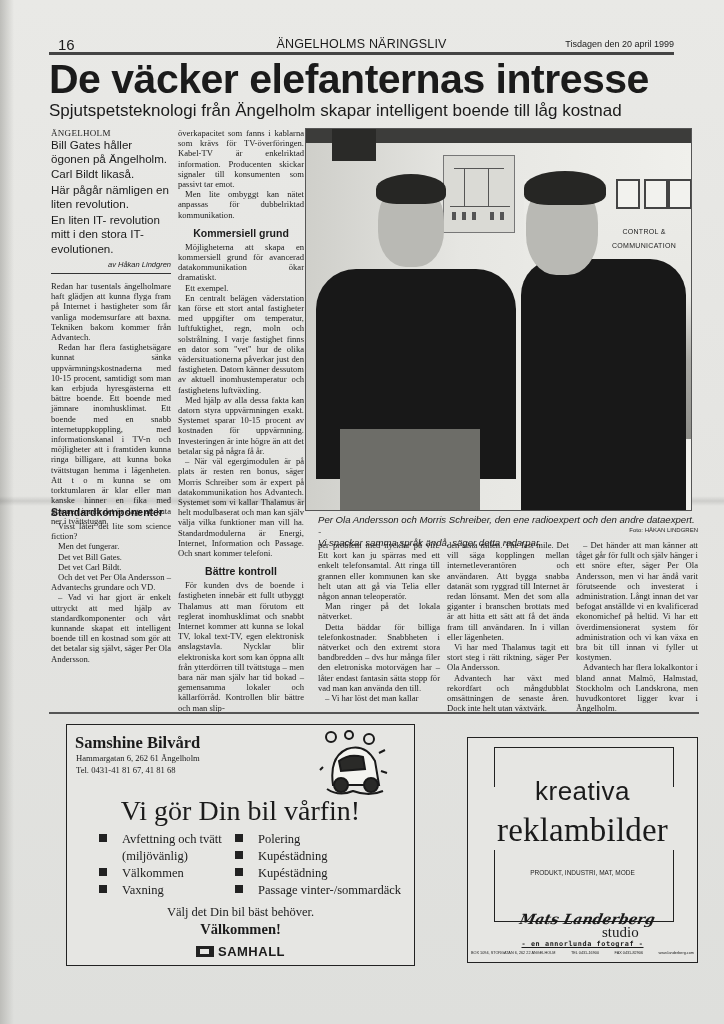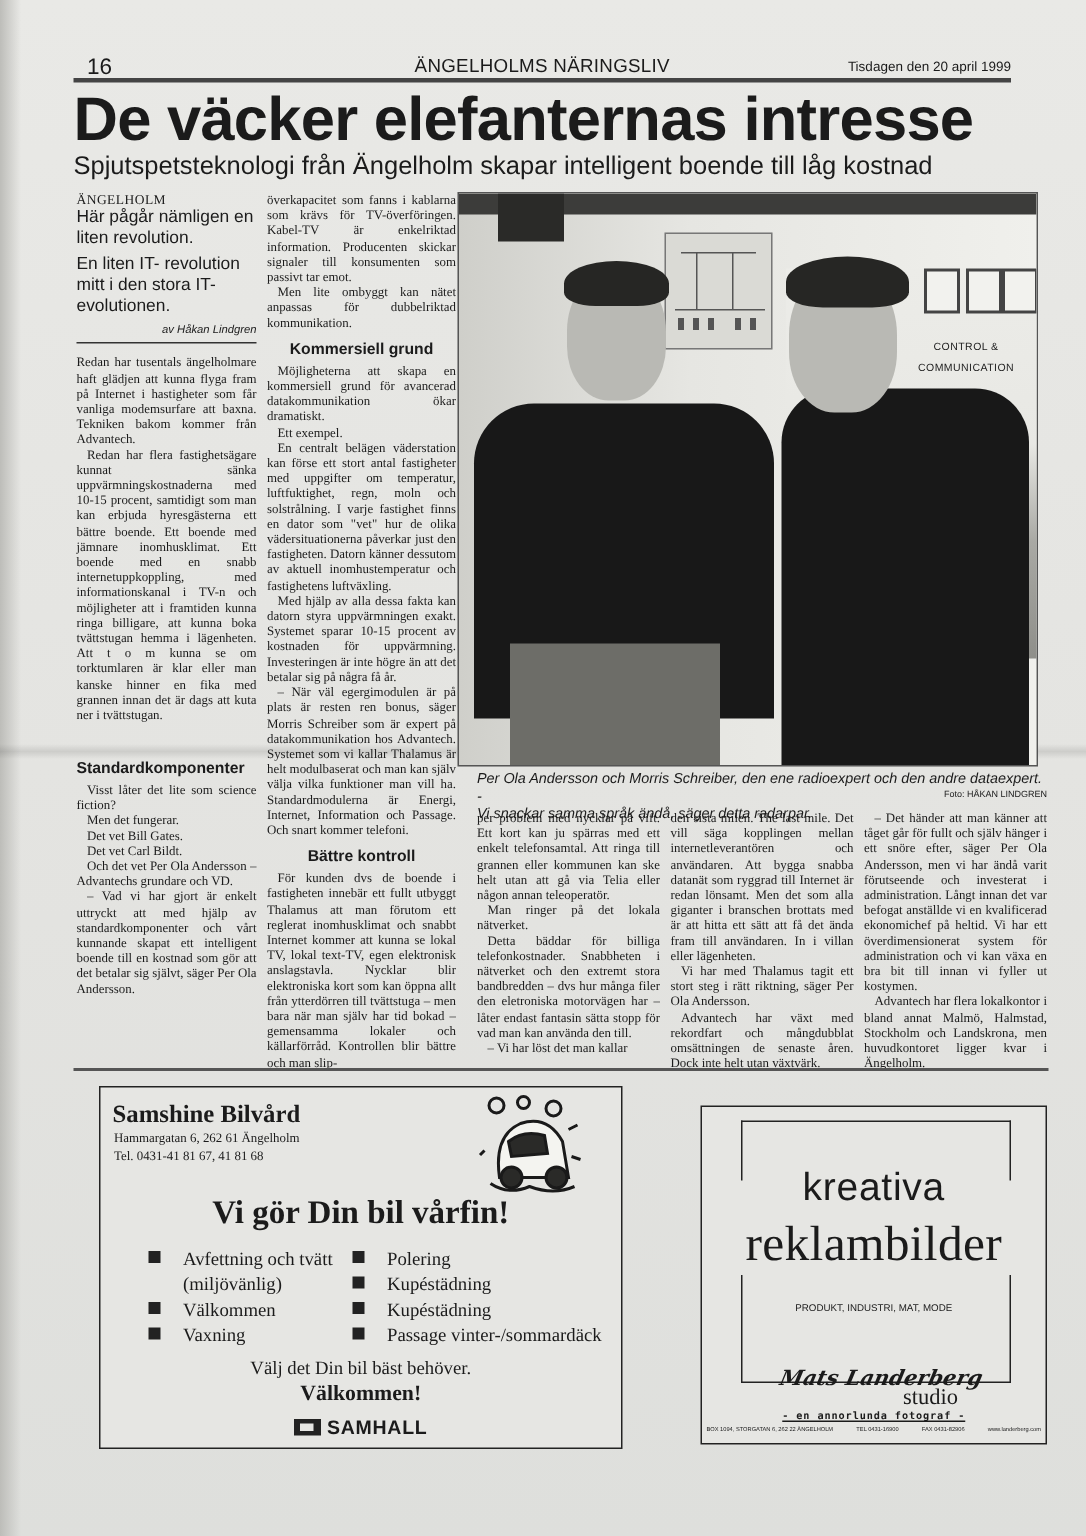--- a/index.html
+++ b/index.html
@@ -72,21 +72,21 @@
       font-family: "Liberation Sans", sans-serif; font-style: italic; font-size: 9.6px; line-height: 11.5px; }
     .credit { position: absolute; right: 26px; top: 527px; font-family: "Liberation Sans", sans-serif; font-size: 6px; }
 
     .rule-bottom { position: absolute; left: 49px; top: 712px; width: 650px; height: 2px; background: #555; }
 
     
     .ad1 { position: absolute; left: 66px; top: 724px; width: 349px; height: 242px; border: 1.5px solid #222; background: #e6e6e3; }
     .ad1 .name { position: absolute; left: 8px; top: 8px; font-weight: bold; font-size: 16.5px; }
     .ad1 .addr { position: absolute; left: 9px; top: 27px; font-size: 8.6px; line-height: 12px; }
     .ad1 .mascot { position: absolute; left: 252px; top: 2px; width: 70px; height: 72px; }
-    .ad1 .slogan { position: absolute; left: 0; right: 0; top: 70px; text-align: center; font-weight: bold; font-size: 22px; }
+    .ad1 .slogan { position: absolute; left: 0; right: 0; top: 70px; text-align: center; font-weight: normal; font-size: 28px; }
     .ad1 .services { position: absolute; left: 32px; top: 106px; width: 300px; font-size: 12.5px; line-height: 17px; }
     .ad1 .svc { position: absolute; white-space: nowrap; }
     .ad1 .svc .sq { display: inline-block; width: 8px; height: 8px; background: #222; margin-right: 15px; vertical-align: 1px; }
     .ad1 .svc .cont { margin-left: 23px; }
     .ad1 .choose { position: absolute; left: 0; right: 0; top: 180px; text-align: center; font-size: 12.5px; }
     .ad1 .welcome { position: absolute; left: 0; right: 0; top: 196px; text-align: center; font-weight: bold; font-size: 14.5px; }
     .ad1 .logo { position: absolute; left: 0; right: 0; top: 219px; text-align: center; font-family: "Liberation Sans", sans-serif; font-weight: bold; font-size: 13px; letter-spacing: 0.5px; }
     .ad1 .logo .mark { display: inline-block; width: 18px; height: 11px; background: #222; margin-right: 4px; vertical-align: -1px; position: relative; }
     .ad1 .logo .mark::after { content: ""; position: absolute; left: 4px; top: 3px; width: 9px; height: 5px; background: #e6e6e3; }
 
@@ -114,20 +114,21 @@
   <span class="date">Tisdagen den 20 april 1999</span>
 </div>
 <div class="rule-thick"></div>
 
 <h1 class="headline">De väcker elefanternas intresse</h1>
 <h2 class="subhead" style="font-weight:normal">Spjutspetsteknologi från Ängelholm skapar intelligent boende till låg kostnad</h2>
 
 <div class="col col1" style="top:128px">
   <div class="dateline">ÄNGELHOLM</div>
   <div class="lede">
+    <p>Bill Gates håller ögonen på Ängelholm. Carl Bildt likaså.</p>
     <p>Här pågår nämligen en liten revolution.</p>
     <p>En liten IT- revolution mitt i den stora IT- evolutionen.</p>
   </div>
   <div class="byline">av Håkan Lindgren</div>
   <div style="height:7px"></div>
   <p class="noindent">Redan har tusentals ängelholmare haft glädjen att kunna flyga fram på Internet i hastigheter som får vanliga modemsurfare att baxna. Tekniken bakom kommer från Advantech.</p>
   <p>Redan har flera fastighetsägare kunnat sänka uppvärmningskostnaderna med 10-15 procent, samtidigt som man kan erbjuda hyresgästerna ett bättre boende. Ett boende med jämnare inomhusklimat. Ett boende med en snabb internetuppkoppling, med informationskanal i TV-n och möjligheter att i framtiden kunna ringa billigare, att kunna boka tvättstugan hemma i lägenheten. Att t o m kunna se om torktumlaren är klar eller man kanske hinner en fika med grannen innan det är dags att kuta ner i tvättstugan.</p>
 </div>
 <div class="col col1" style="top:505px">
   <div class="subhd" style="text-align:left;margin-top:0">Standardkomponenter</div>

